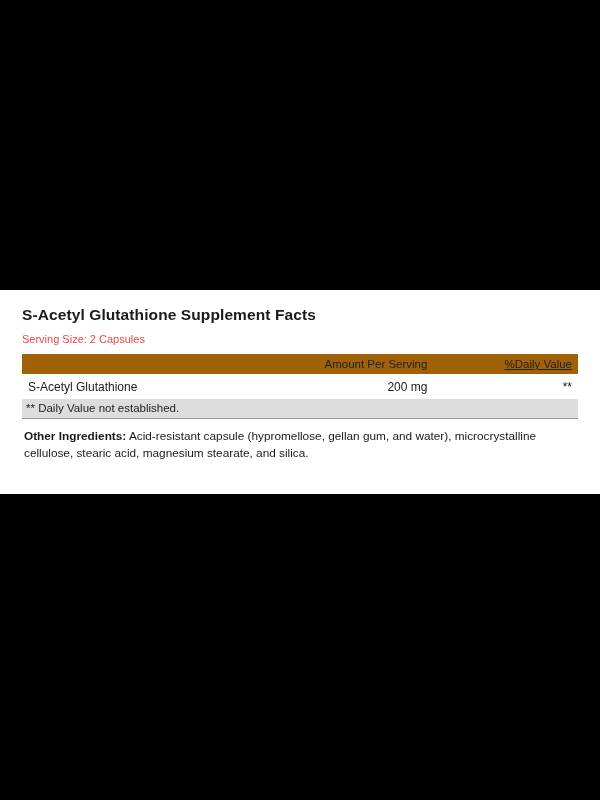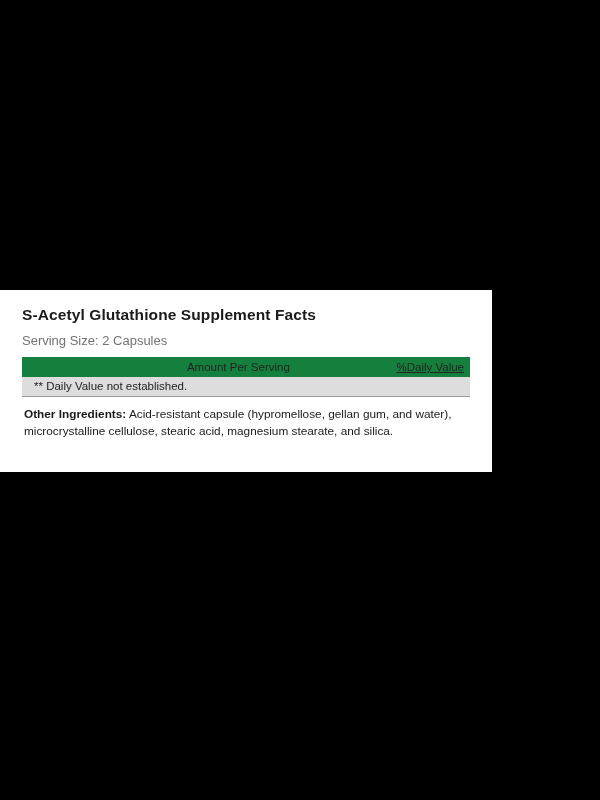--- a/index.html
+++ b/index.html
@@ -10,53 +10,53 @@
     width: 600px;
     height: 800px;
     background: #000000;
     font-family: "Liberation Sans", sans-serif;
     overflow: hidden;
   }
   .panel {
     position: absolute;
     left: 0;
     top: 290px;
-    width: 492px;
+    width: 600px;
     background: #ffffff;
     padding: 0;
     box-sizing: border-box;
   }
   .inner {
     padding: 16px 22px 16px 22px;
   }
   .facts-title {
     font-size: 15.5px;
     font-weight: bold;
     color: #1a1a1a;
     margin: 0 0 9px 0;
     letter-spacing: 0.1px;
   }
   .serving-size {
-    font-size: 13px;
-    color: #737373;
+    font-size: 11px;
+    color: #ef4444;
     margin: 0 0 9px 0;
   }
   .table {
     width: 100%;
     border-collapse: collapse;
     font-size: 11.5px;
     color: #222222;
   }
   .table td, .table th {
     padding: 0;
     font-weight: normal;
     text-align: left;
   }
   .head-row {
-    background: #15803d;
+    background: #a16207;
   }
   .head-row td {
     padding: 4px 6px 4px 6px;
     font-size: 11.5px;
     color: #222222;
   }
   .head-row td.amount {
     text-align: right;
     padding-right: 14px;
   }
@@ -74,21 +74,21 @@
     text-align: right;
     padding-right: 14px;
   }
   .nutrient-row td.dv {
     text-align: right;
   }
   .footnote-row {
     background: #dddddd;
   }
   .footnote-row td {
-    padding: 3px 6px 4px 12px;
+    padding: 3px 6px 4px 4px;
     font-size: 11.5px;
     color: #222222;
   }
   .rule {
     height: 1px;
     background: #9a9a9a;
     margin: 0;
   }
   .other-ingredients {
     font-size: 11.8px;
@@ -110,20 +110,25 @@
 
     <div class="serving-size">Serving Size: 2 Capsules</div>
 
     <table class="table">
       <tbody>
         <tr class="head-row">
           <td></td>
           <td class="amount">Amount Per Serving</td>
           <td class="dv">%Daily Value</td>
         </tr>
+        <tr class="nutrient-row">
+          <td>S-Acetyl Glutathione</td>
+          <td class="amount">200 mg</td>
+          <td class="dv">**</td>
+        </tr>
         <tr class="footnote-row">
           <td colspan="3">** Daily Value not established.</td>
         </tr>
       </tbody>
     </table>
 
     <div class="rule"></div>
 
     <div class="other-ingredients">
       <b>Other Ingredients:</b><span> Acid-resistant capsule (hypromellose, gellan gum, and water), microcrystalline cellulose, stearic acid, magnesium stearate, and silica.</span>

